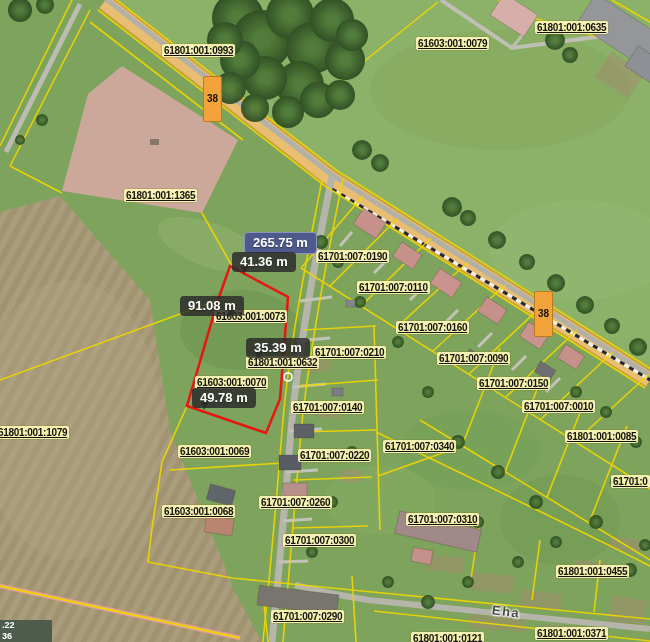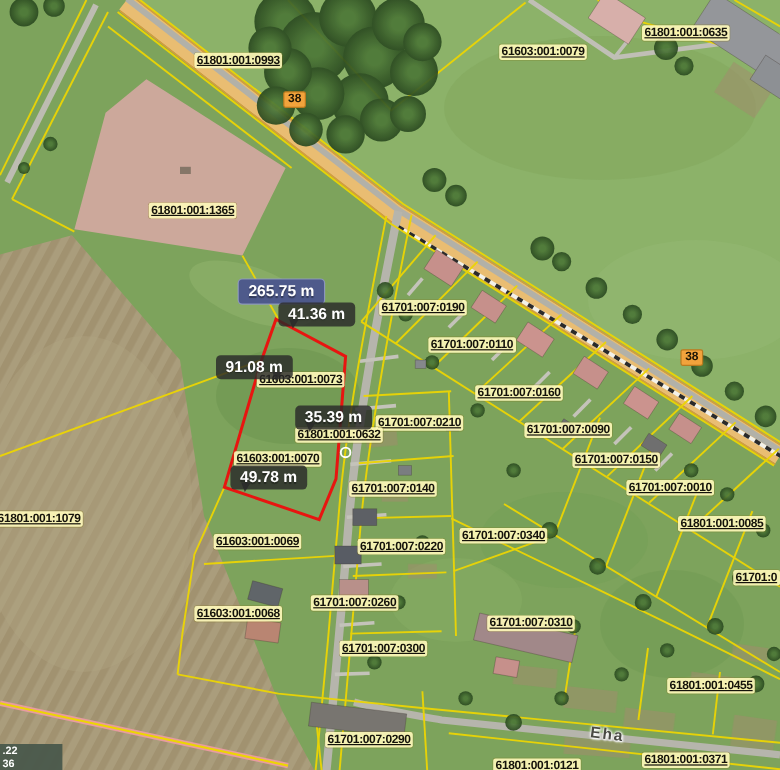--- a/index.html
+++ b/index.html
@@ -15,38 +15,37 @@
     color:#14120a;letter-spacing:-0.3px;
     background:rgba(253,247,185,0.92);
     padding:0 2px;border-radius:2px;
     box-shadow:0 0 0 0.5px rgba(130,118,20,0.45);
     text-decoration:underline;
   }
   .rbadge{
     position:absolute;
     font:bold 10px/12px "Liberation Sans",sans-serif;color:#1b1405;
     background:#f2a33c;border:1px solid #b97a1e;border-radius:2px;
-    padding:0 3px;
-    margin-left:33px;
+    padding:16px 3px;
   }
   .mbadge{
     position:absolute;white-space:nowrap;
     font:bold 13px/17px "Liberation Sans",sans-serif;color:#fff;
     background:rgba(42,42,42,0.82);
     padding:1px 8px 2px;border-radius:4px;
     text-shadow:0 1px 1px rgba(0,0,0,.4);
   }
   .mbadge::after{
     content:'';position:absolute;left:9px;bottom:-7px;
     border:5px solid transparent;border-top:8px solid rgba(42,42,42,0.82);
     border-left-width:3px;border-right-width:5px;
   }
   .mbadge.ptr-r::after{left:auto;right:9px;}
   .mbadge.total{
-    background:#4e5a8b;border:1px solid rgba(170,180,215,0.65);
+    background:#4e5a8b;border:1px solid rgba(170,180,215,0.65);margin-left:46px;
   }
   .mbadge.total::after{display:none;}
   .street{
     position:absolute;left:492px;top:604px;
     transform:rotate(7deg);
     font:bold 13px "Liberation Sans",sans-serif;color:#4a4a44;
     letter-spacing:1.5px;
     text-shadow:0 0 2px #fff,0 0 2px #fff,0 0 3px #fff,1px 1px 2px #fff;
   }
   .coords{
@@ -284,21 +283,21 @@
 
     <g>
       <rect x="283" y="364" width="7" height="5" fill="#3b3b3b"></rect>
       <circle cx="288" cy="377" r="4" fill="none" stroke="#ffffff" stroke-width="1.6"></circle>
     </g>
   </svg>
 
   <div class="clabel" style="left:162px;top:44px">61801:001:0993</div>
   <div class="clabel" style="left:416px;top:37px">61603:001:0079</div>
   <div class="clabel" style="left:535px;top:21px">61801:001:0635</div>
-  <div class="clabel" style="left:124px;top:169px">61801:001:1365</div>
+  <div class="clabel" style="left:124px;top:189px">61801:001:1365</div>
   <div class="clabel" style="left:316px;top:250px">61701:007:0190</div>
   <div class="clabel" style="left:357px;top:281px">61701:007:0110</div>
   <div class="clabel" style="left:214px;top:310px">61603:001:0073</div>
   <div class="clabel" style="left:396px;top:321px">61701:007:0160</div>
   <div class="clabel" style="left:313px;top:346px">61701:007:0210</div>
   <div class="clabel" style="left:437px;top:352px">61701:007:0090</div>
   <div class="clabel" style="left:246px;top:356px">61801:001:0632</div>
   <div class="clabel" style="left:477px;top:377px">61701:007:0150</div>
   <div class="clabel" style="left:195px;top:376px">61603:001:0070</div>
   <div class="clabel" style="left:291px;top:401px">61701:007:0140</div>

